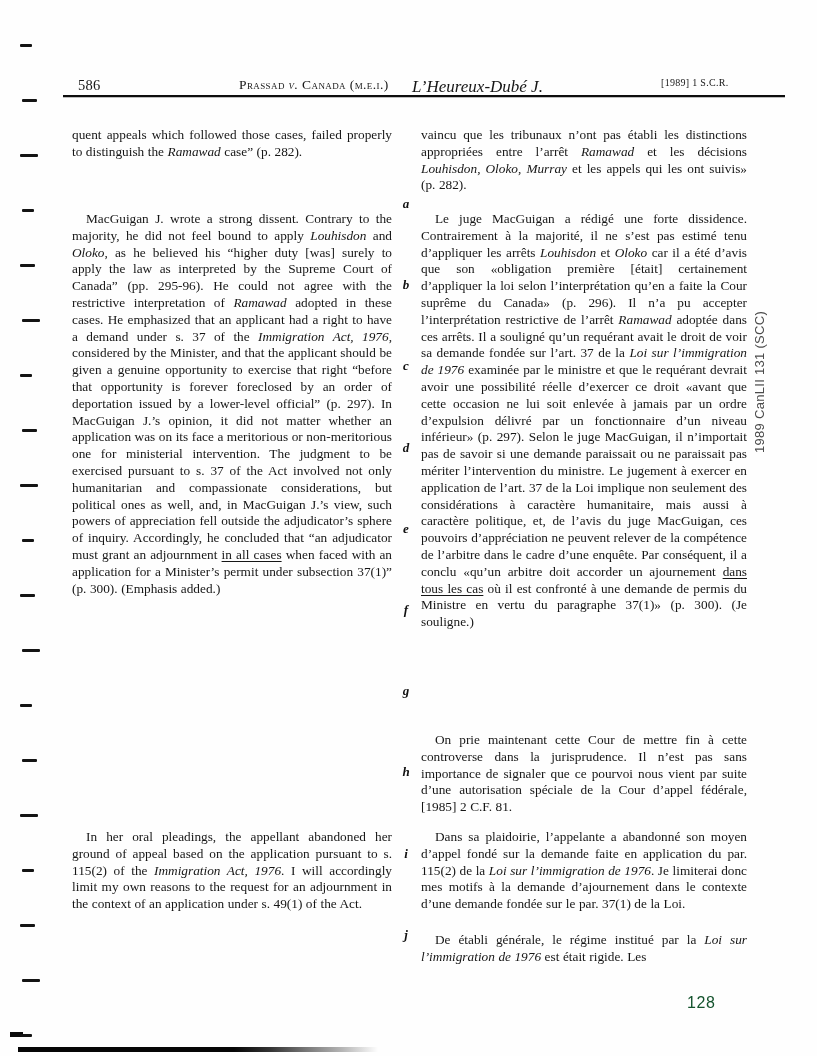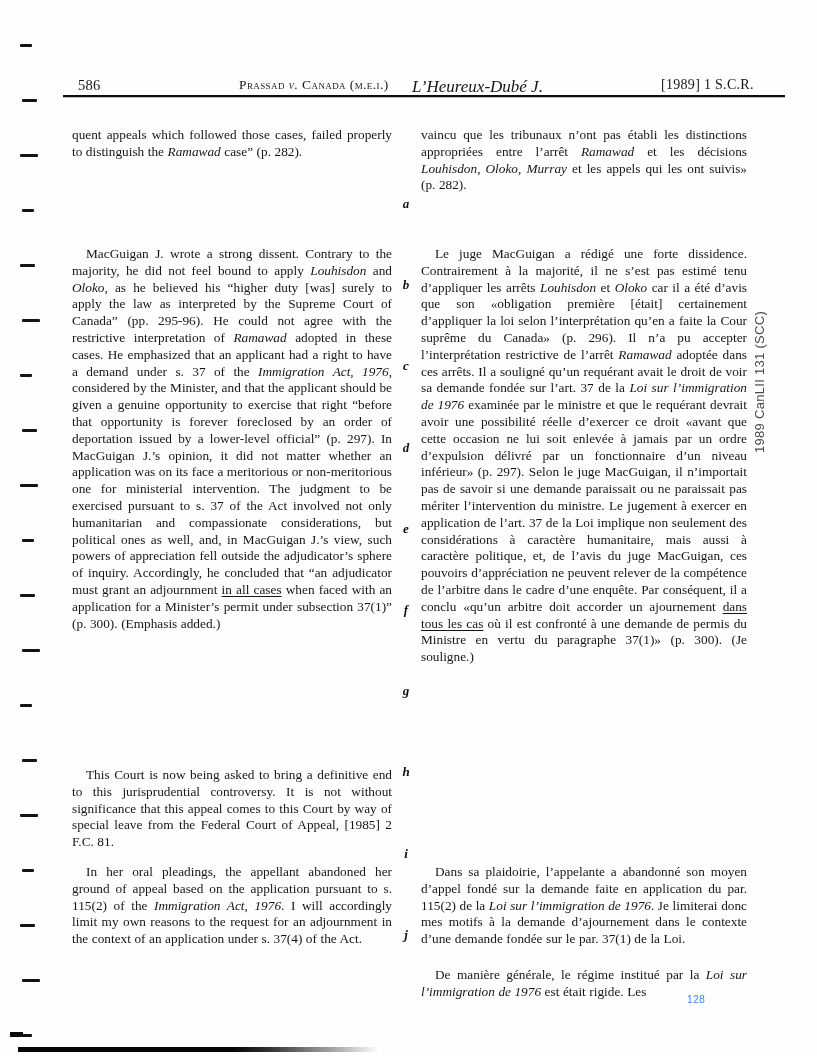--- a/index.html
+++ b/index.html
@@ -11,35 +11,35 @@
     color:#161616;
     overflow:hidden;
   }
   .page{position:absolute;inset:0;background:#fefefe;}
 
   
   .hdr-item{position:absolute;top:77px;white-space:nowrap;}
   .folio{left:78px;font-size:14.5px;letter-spacing:.3px;}
   .case{left:206px;font-size:13.5px;font-variant:small-caps;letter-spacing:.4px;margin-left:33px;}
   .judge{left:412px;font-style:italic;font-size:17px;}
-  .citation{left:661px;font-size:14px;letter-spacing:.3px;}
+  .citation{left:661px;font-size:10px;letter-spacing:.3px;}
   .rule{position:absolute;left:63px;top:95px;width:722px;height:2px;background:#0d0d0d;box-shadow:0 1px 0 rgba(0,0,0,.25);}
 
   
   .col{position:absolute;top:0;height:1056px;}
   .col-en{left:72px;width:320px;}
   .col-fr{left:421px;width:326px;}
   .para{
     position:absolute;left:0;right:0;margin:0;
     font-size:13.3px;line-height:16.8px;
     text-align:justify;
     hyphens:auto;-webkit-hyphens:auto;
     word-spacing:.2px;
   }
-  .para.indent{text-indent:14px;margin-top:35px;}
+  .para.indent{text-indent:14px;}
   .pt1{top:127px}.pt2{top:211px}.pt3{top:732px}.pt4{top:829px}.pt5{top:932px}
   .seg-i{font-style:italic;}
   .seg-u{text-decoration:underline;text-underline-offset:2px;}
 
   
   .margin-letter{
     position:absolute;left:398px;width:16px;text-align:center;
     font-style:italic;font-weight:bold;font-size:13px;color:#111;
   }
 
@@ -49,21 +49,21 @@
     transform:translate(-50%,-50%) rotate(-90deg);
     white-space:nowrap;
     font-family:"Liberation Sans", sans-serif;
     font-size:13px;color:#4a4a4a;letter-spacing:.3px;
   }
 
   
   .pageno{
     position:absolute;left:687px;top:994px;
     font-family:"Liberation Sans", sans-serif;
-    font-size:10px;color:#3b82f6;letter-spacing:.6px;
+    font-size:16px;color:#14532d;letter-spacing:.6px;
   }
   .bottom-bar{
     position:absolute;left:18px;top:1047px;width:360px;height:5px;
     background:linear-gradient(90deg,#060606 0%,#060606 60%,#333 70%,#777 80%,#b5b5b5 90%,rgba(255,255,255,0) 100%);
   }
   .bottom-dash{position:absolute;left:10px;top:1032px;width:13px;height:5px;background:#0a0a0a;}
 
   
   .scan-mark{position:absolute;height:3px;background:#141414;border-radius:1px;}
 </style>
@@ -74,28 +74,28 @@
 
   <span class="hdr-item folio">586</span>
   <span class="hdr-item case"><span class="">Prassad </span><span class="seg-i">v.</span><span class=""> Canada (m.e.i.)</span></span>
   <span class="hdr-item judge">L’Heureux-Dubé J.</span>
   <span class="hdr-item citation">[1989] 1 S.C.R.</span>
   <div class="rule"></div>
 
   <section class="col col-en" lang="en">
       <p class="para pt1"><span class="">quent appeals which followed those cases, failed properly to distinguish the </span><span class="seg-i">Ramawad</span><span class=""> case” (p. 282).</span></p>
       <p class="para pt2 indent"><span class="">MacGuigan J. wrote a strong dissent. Contrary to the majority, he did not feel bound to apply </span><span class="seg-i">Louhisdon</span><span class=""> and </span><span class="seg-i">Oloko</span><span class="">, as he believed his “higher duty [was] surely to apply the law as interpreted by the Supreme Court of Canada” (pp. 295-96). He could not agree with the restrictive interpretation of </span><span class="seg-i">Ramawad</span><span class=""> adopted in these cases. He emphasized that an applicant had a right to have a demand under s. 37 of the </span><span class="seg-i">Immigration Act, 1976</span><span class="">, considered by the Minister, and that the applicant should be given a genuine opportunity to exercise that right “before that opportunity is forever foreclosed by an order of deportation issued by a lower-level official” (p. 297). In MacGuigan J.’s opinion, it did not matter whether an application was on its face a meritorious or non-meritorious one for ministerial intervention. The judgment to be exercised pursuant to s. 37 of the Act involved not only humanitarian and compassionate considerations, but political ones as well, and, in MacGuigan J.’s view, such powers of appreciation fell outside the adjudicator’s sphere of inquiry. Accordingly, he concluded that “an adjudicator must grant an adjournment </span><span class="seg-u">in all cases</span><span class=""> when faced with an application for a Minister’s permit under subsection 37(1)” (p. 300). (Emphasis added.)</span></p>
-      <p class="para pt3 indent"><span class="">This Court is now being asked to bring a definitive end to this jurisprudential controversy. It is not without significance that this appeal comes to this Court by way of special leave from the Federal Court of Appeal, [1985] 2 F.C. 81.</span></p>
-      <p class="para pt4 indent"><span class="">In her oral pleadings, the appellant abandoned her ground of appeal based on the application pursuant to s. 115(2) of the </span><span class="seg-i">Immigration Act, 1976</span><span class="">. I will accordingly limit my own reasons to the request for an adjournment in the context of an application under s. 37(4) of the Act.</span></p>
+      <p class="para pt4 indent"><span class="">In her oral pleadings, the appellant abandoned her ground of appeal based on the application pursuant to s. 115(2) of the </span><span class="seg-i">Immigration Act, 1976</span><span class="">. I will accordingly limit my own reasons to the request for an adjournment in the context of an application under s. 49(1) of the Act.</span></p>
     </section>
   <section class="col col-fr" lang="fr">
       <p class="para pt1"><span class="">vaincu que les tribunaux n’ont pas établi les distinctions appropriées entre l’arrêt </span><span class="seg-i">Ramawad</span><span class=""> et les décisions </span><span class="seg-i">Louhisdon</span><span class="">, </span><span class="seg-i">Oloko</span><span class="">, </span><span class="seg-i">Murray</span><span class=""> et les appels qui les ont suivis» (p. 282).</span></p>
       <p class="para pt2 indent"><span class="">Le juge MacGuigan a rédigé une forte dissidence. Contrairement à la majorité, il ne s’est pas estimé tenu d’appliquer les arrêts </span><span class="seg-i">Louhisdon</span><span class=""> et </span><span class="seg-i">Oloko</span><span class=""> car il a été d’avis que son «obligation première [était] certainement d’appliquer la loi selon l’interprétation qu’en a faite la Cour suprême du Canada» (p. 296). Il n’a pu accepter l’interprétation restrictive de l’arrêt </span><span class="seg-i">Ramawad</span><span class=""> adoptée dans ces arrêts. Il a souligné qu’un requérant avait le droit de voir sa demande fondée sur l’art. 37 de la </span><span class="seg-i">Loi sur l’immigration de 1976</span><span class=""> examinée par le ministre et que le requérant devrait avoir une possibilité réelle d’exercer ce droit «avant que cette occasion ne lui soit enlevée à jamais par un ordre d’expulsion délivré par un fonctionnaire d’un niveau inférieur» (p. 297). Selon le juge MacGuigan, il n’importait pas de savoir si une demande paraissait ou ne paraissait pas mériter l’intervention du ministre. Le jugement à exercer en application de l’art. 37 de la Loi implique non seulement des considérations à caractère humanitaire, mais aussi à caractère politique, et, de l’avis du juge MacGuigan, ces pouvoirs d’appréciation ne peuvent relever de la compétence de l’arbitre dans le cadre d’une enquête. Par conséquent, il a conclu «qu’un arbitre doit accorder un ajournement </span><span class="seg-u">dans tous les cas</span><span class=""> où il est confronté à une demande de permis du Ministre en vertu du paragraphe 37(1)» (p. 300). (Je souligne.)</span></p>
+      <p class="para pt3 indent"><span class="">On prie maintenant cette Cour de mettre fin à cette controverse dans la jurisprudence. Il n’est pas sans importance de signaler que ce pourvoi nous vient par suite d’une autorisation spéciale de la Cour d’appel fédérale, [1985] 2 C.F. 81.</span></p>
       <p class="para pt4 indent"><span class="">Dans sa plaidoirie, l’appelante a abandonné son moyen d’appel fondé sur la demande faite en application du par. 115(2) de la </span><span class="seg-i">Loi sur l’immigration de 1976</span><span class="">. Je limiterai donc mes motifs à la demande d’ajournement dans le contexte d’une demande fondée sur le par. 37(1) de la Loi.</span></p>
-      <p class="para pt5 indent"><span class="">De manière générale, le régime institué par la </span><span class="seg-i">Loi sur l’immigration de 1976</span><span class=""> est était rigide. Les</span></p>
+      <p class="para pt5 indent"><span class="">De établi générale, le régime institué par la </span><span class="seg-i">Loi sur l’immigration de 1976</span><span class=""> est était rigide. Les</span></p>
     </section>
 
   <div>
       <div class="margin-letter" style="top: 196px;">a</div>
       <div class="margin-letter" style="top: 277.2px;">b</div>
       <div class="margin-letter" style="top: 358.4px;">c</div>
       <div class="margin-letter" style="top: 439.6px;">d</div>
       <div class="margin-letter" style="top: 520.8px;">e</div>
       <div class="margin-letter" style="top: 602px;">f</div>
       <div class="margin-letter" style="top: 683.2px;">g</div>

